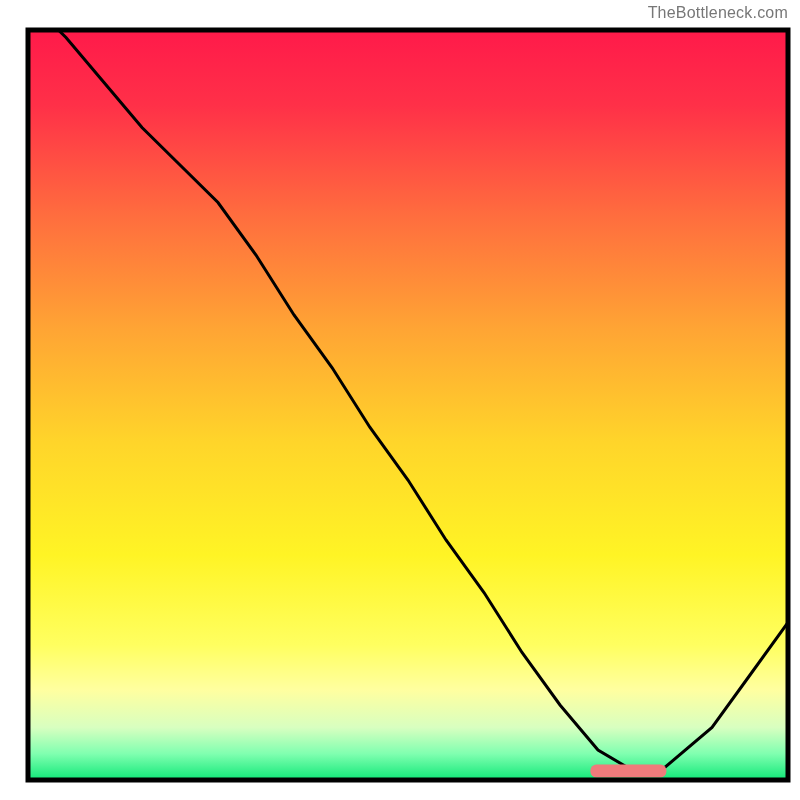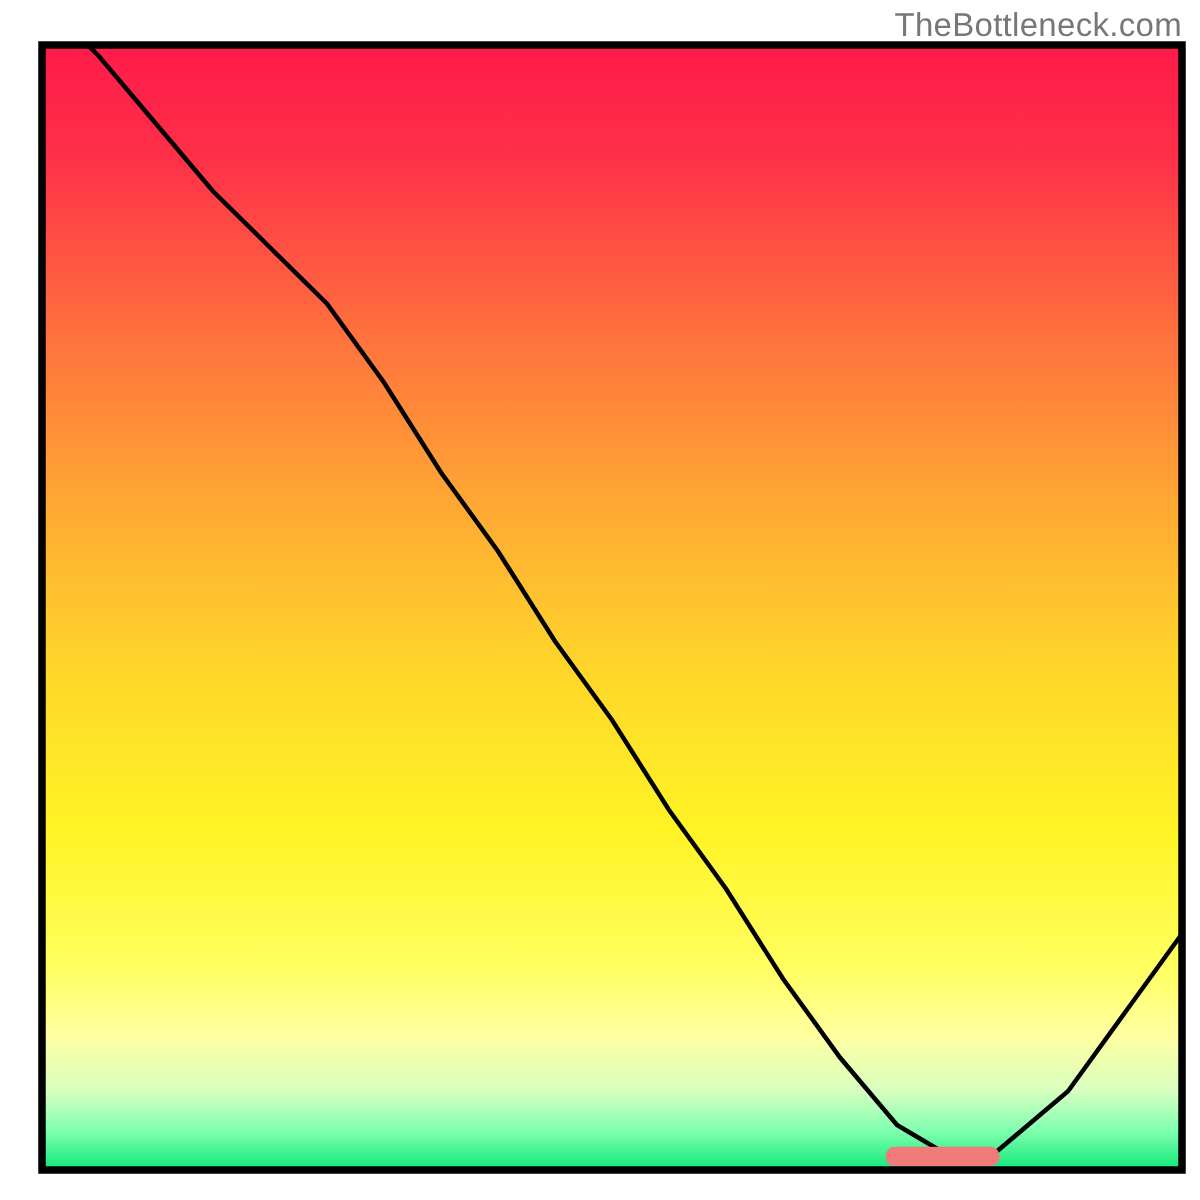--- a/index.html
+++ b/index.html
@@ -12,21 +12,21 @@
   }
   .container {
     position: relative;
     width: 800px;
     height: 800px;
   }
   .watermark {
     position: absolute;
     top: 4px;
     right: 12px;
-    font-size: 22px;
+    font-size: 16px;
     color: #777;
     font-weight: 500;
     letter-spacing: 0.2px;
     z-index: 10;
   }
   svg {
     display: block;
   }
 </style>
 </head>

